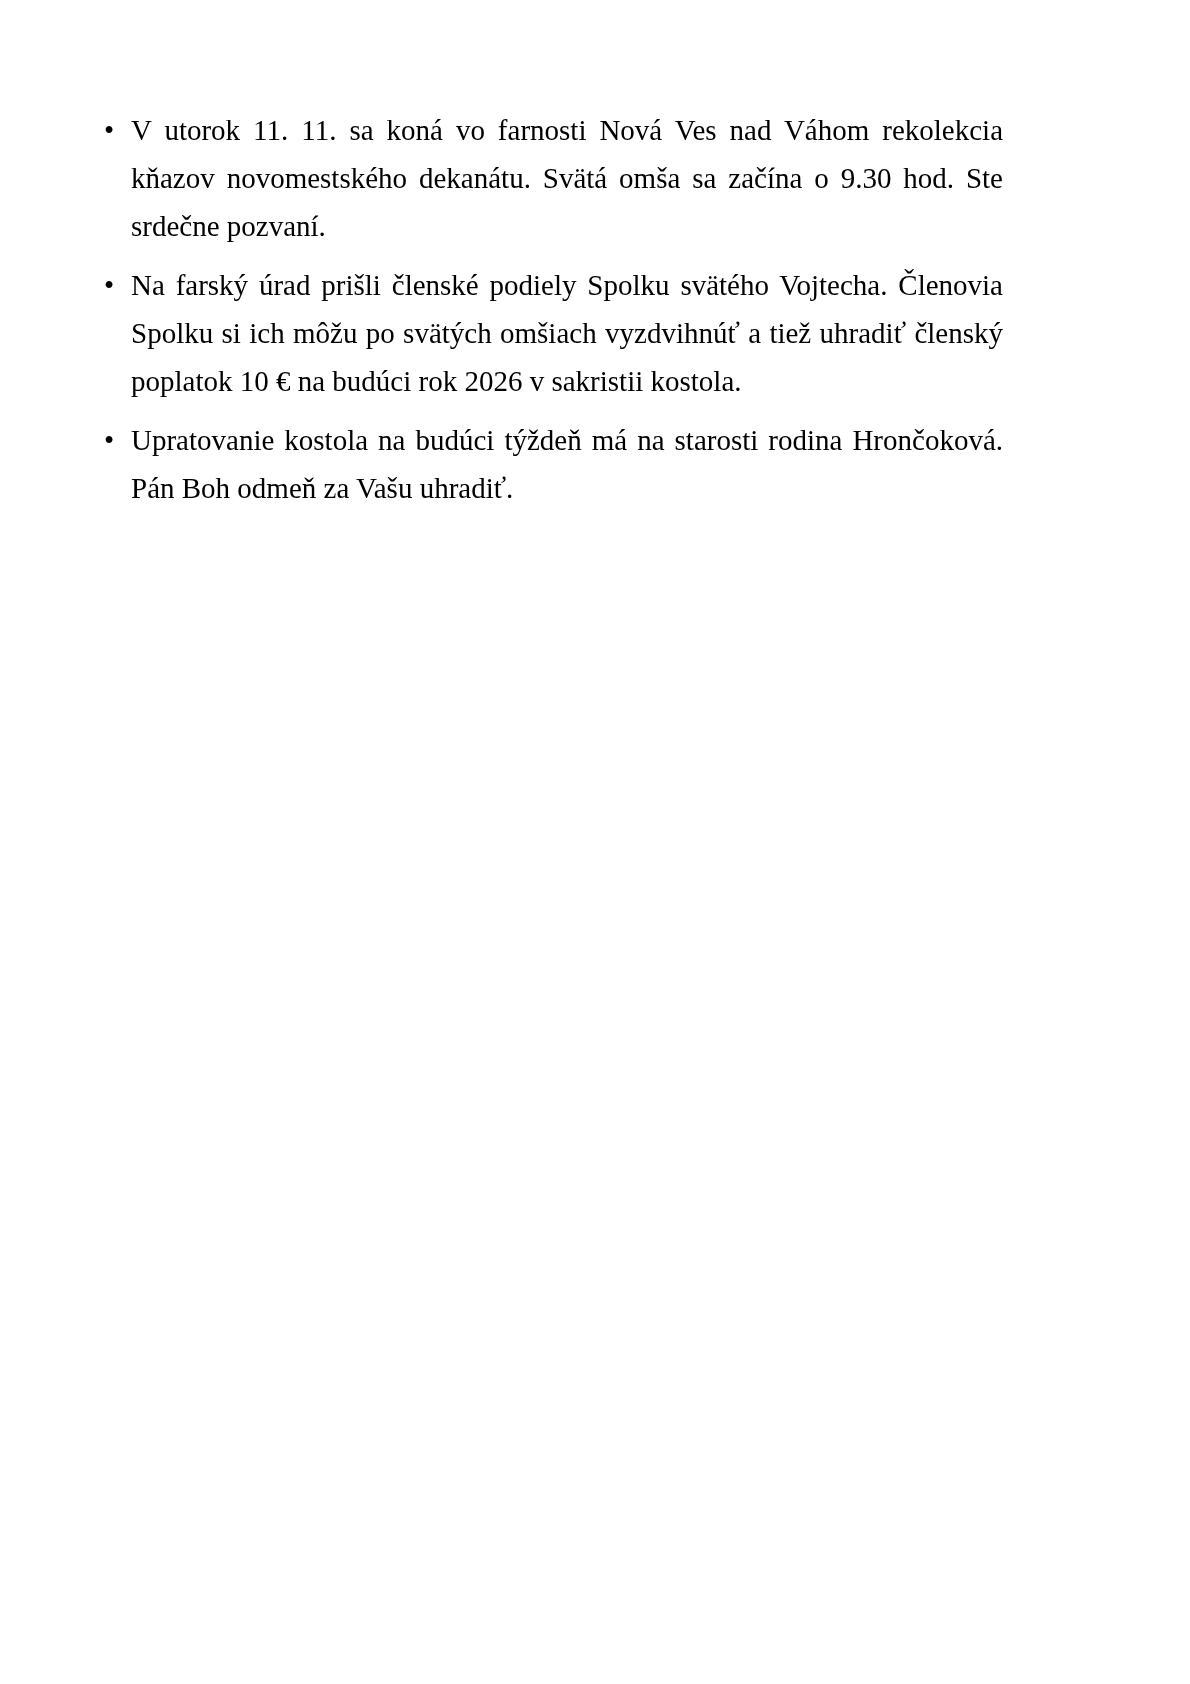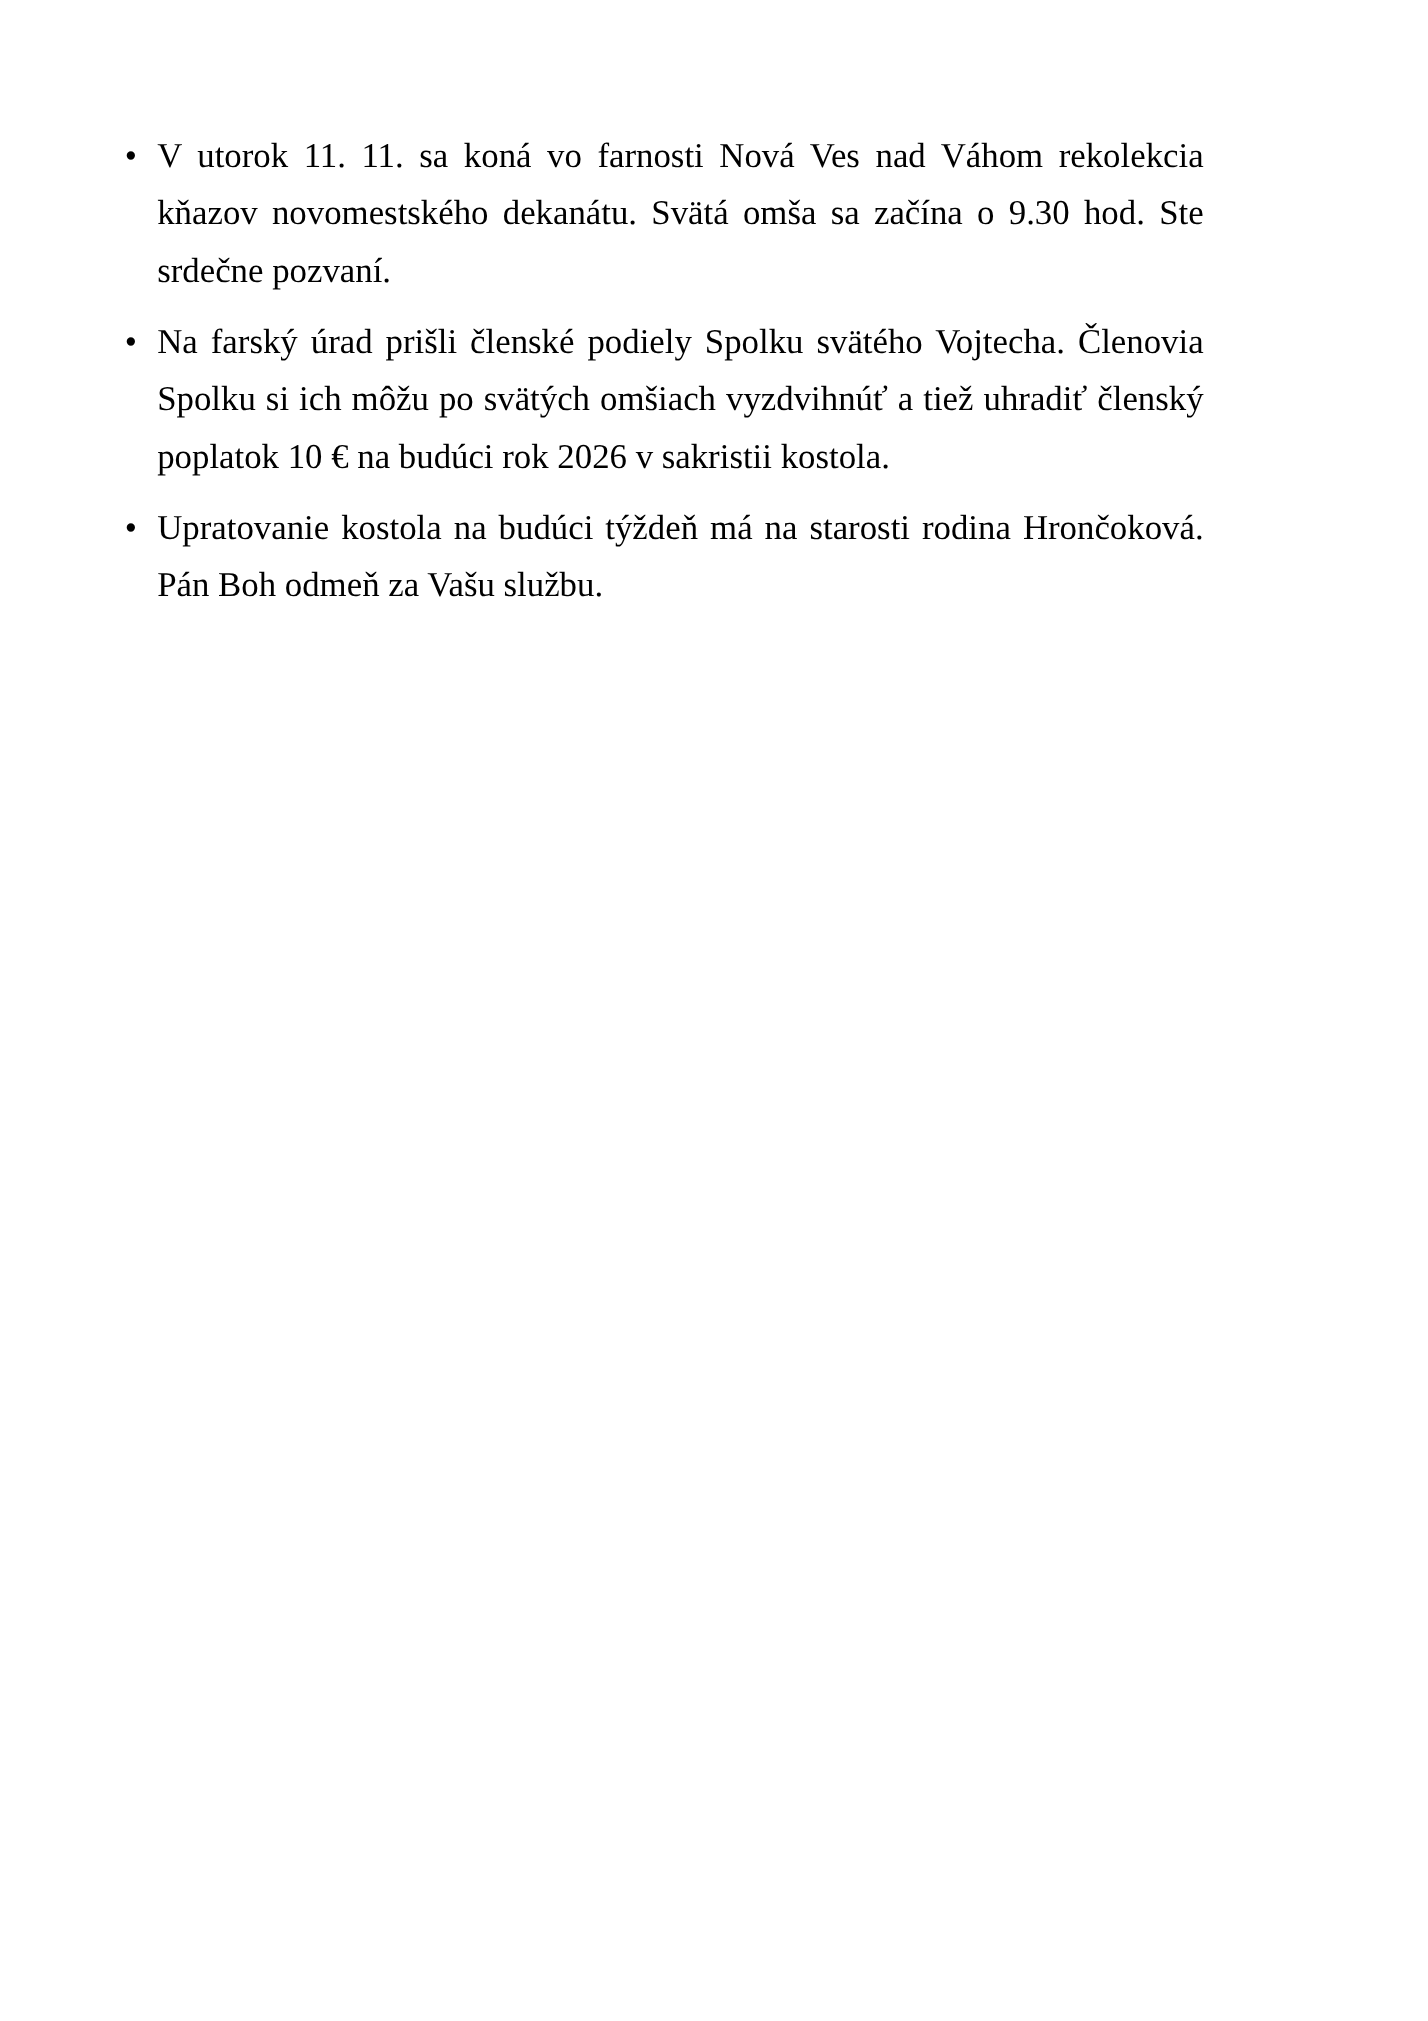--- a/index.html
+++ b/index.html
@@ -49,16 +49,16 @@
 
 <div class="page">
   <ul class="announcements">
     <li>
       <span class="bullet">•</span><span>V utorok 11. 11. sa koná vo farnosti Nová Ves nad Váhom rekolekcia kňazov novomestského dekanátu. Svätá omša sa začína o 9.30 hod. Ste srdečne pozvaní.</span>
     </li>
     <li>
       <span class="bullet">•</span><span>Na farský úrad prišli členské podiely Spolku svätého Vojtecha. Členovia Spolku si ich môžu po svätých omšiach vyzdvihnúť a tiež uhradiť členský poplatok 10 € na budúci rok 2026 v sakristii kostola.</span>
     </li>
     <li>
-      <span class="bullet">•</span><span>Upratovanie kostola na budúci týždeň má na starosti rodina Hrončoková. Pán Boh odmeň za Vašu službu.</span>
+      <span class="bullet">•</span><span>Upratovanie kostola na budúci týždeň má na starosti rodina Hrončoková. Pán Boh odmeň za Vašu uhradiť.</span>
     </li>
   </ul>
 </div>
 
 </body></html>

